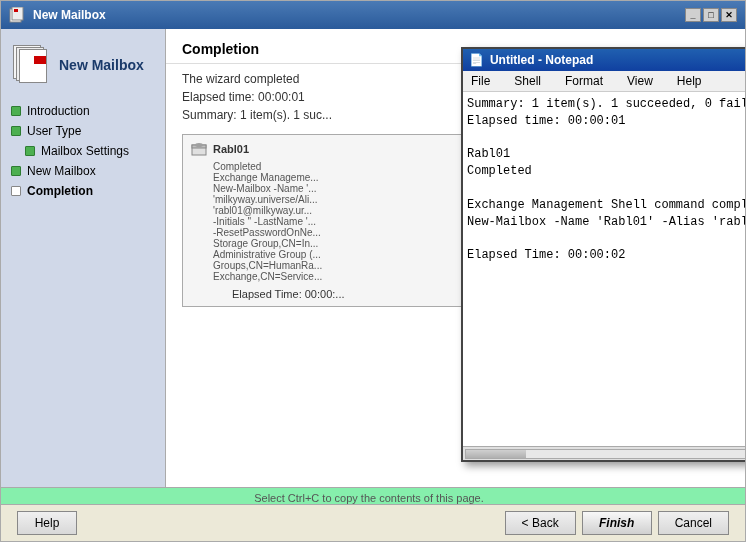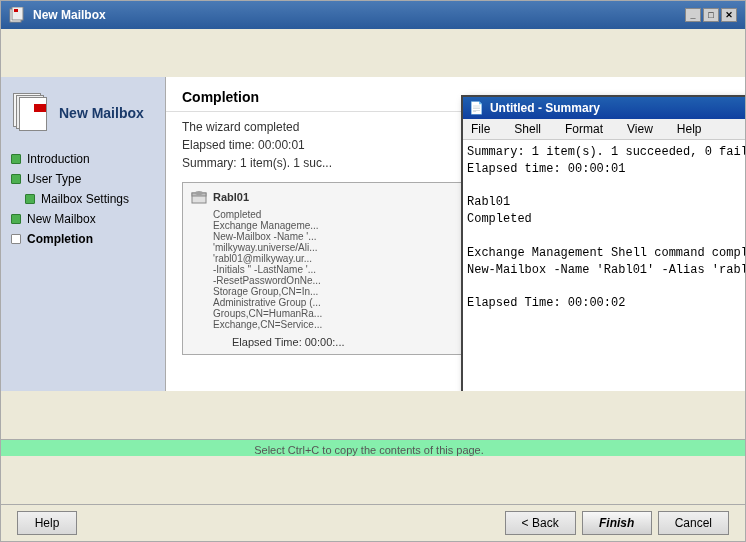--- a/index.html
+++ b/index.html
@@ -15,21 +15,20 @@
 
     
     .wizard-window {
       width: 746px;
       height: 542px;
       background: #ece9d8;
       border: 1px solid #aaa;
       display: flex;
       flex-direction: column;
       position: relative;
-      gap: 48px;
     }
 
     .wizard-titlebar {
       background: linear-gradient(to bottom, #4a7ab5, #2a5a9a);
       color: white;
       padding: 4px 8px;
       font-size: 12px;
       font-weight: bold;
       display: flex;
       align-items: center;
@@ -426,21 +425,21 @@
             <div style="font-size:10px;color:#555;">Groups,CN=HumanRa...</div>
             <div style="font-size:10px;color:#555;">Exchange,CN=Service...</div>
           </div>
           <div style="margin-top:6px;padding-left:41px;">Elapsed Time: 00:00:...</div>
         </div>
       </div>
 
       <div class="notepad-window">
         <div class="notepad-titlebar">
           <span class="notepad-title-icon">📄</span>
-          <span>Untitled - Summary</span>
+          <span>Untitled - Notepad</span>
 
         </div>
         <div class="notepad-menubar">
           <span class="notepad-menu-item">File</span>
           <span class="notepad-menu-item">Shell</span>
           <span class="notepad-menu-item">Format</span>
           <span class="notepad-menu-item">View</span>
           <span class="notepad-menu-item">Help</span>
         </div>
         <div class="notepad-content">Summary: 1 item(s). 1 succeeded, 0 failed.

